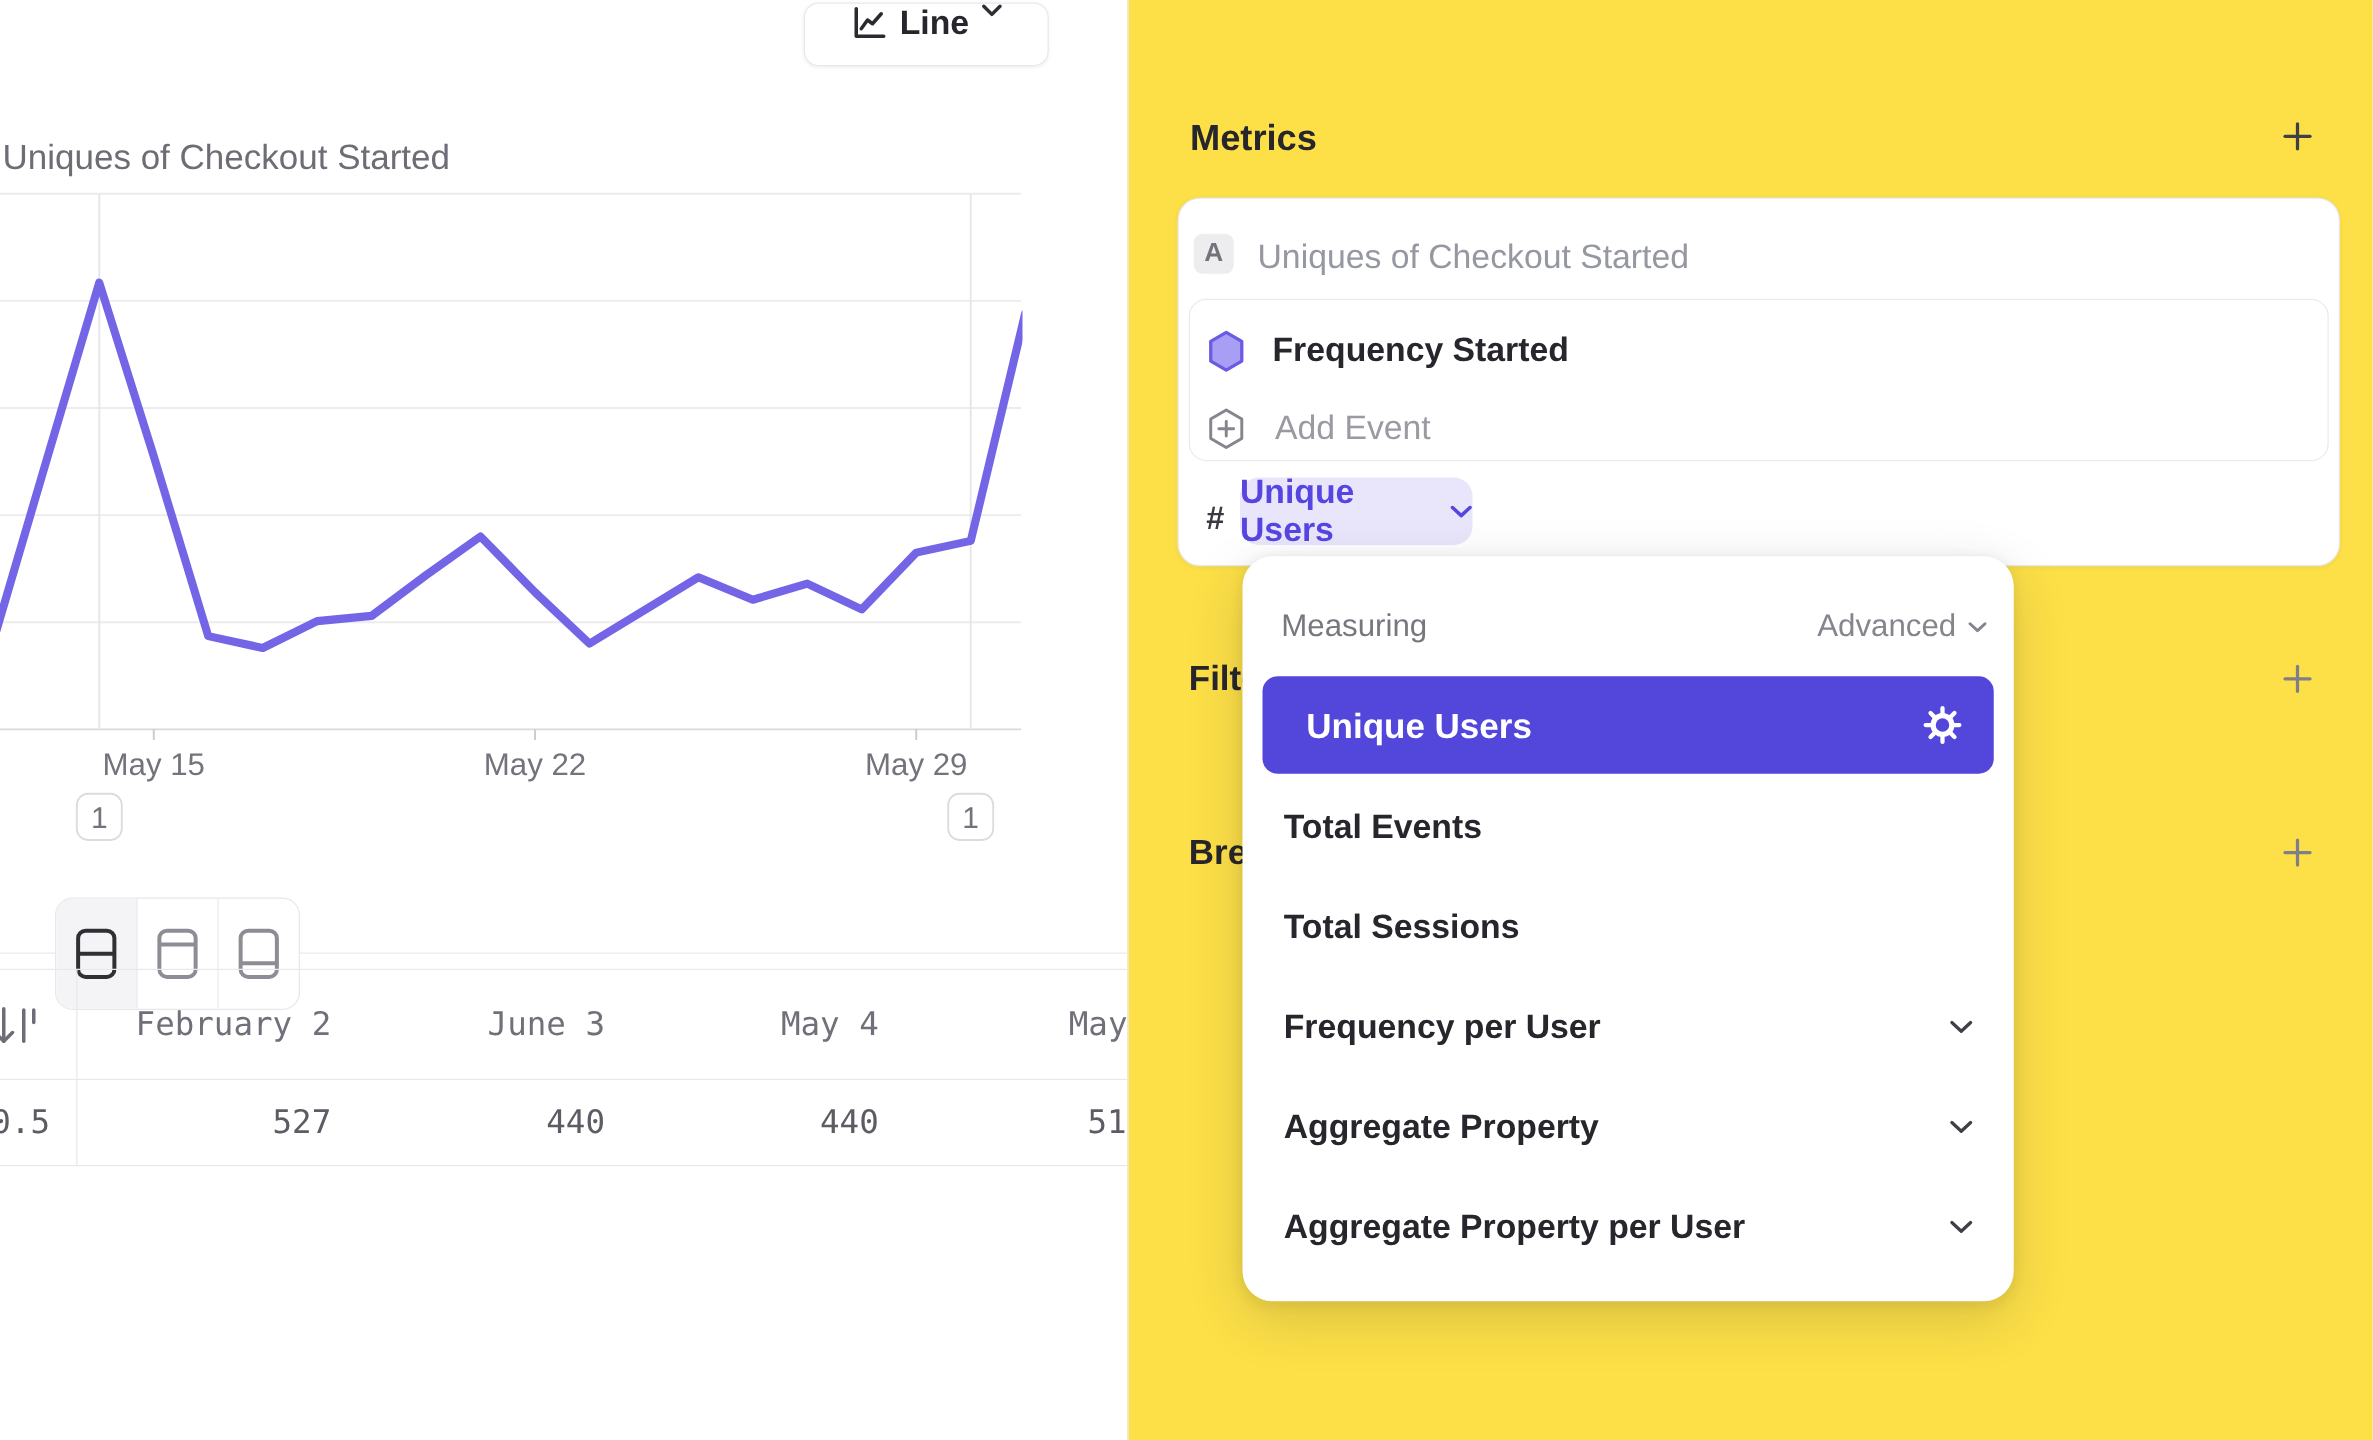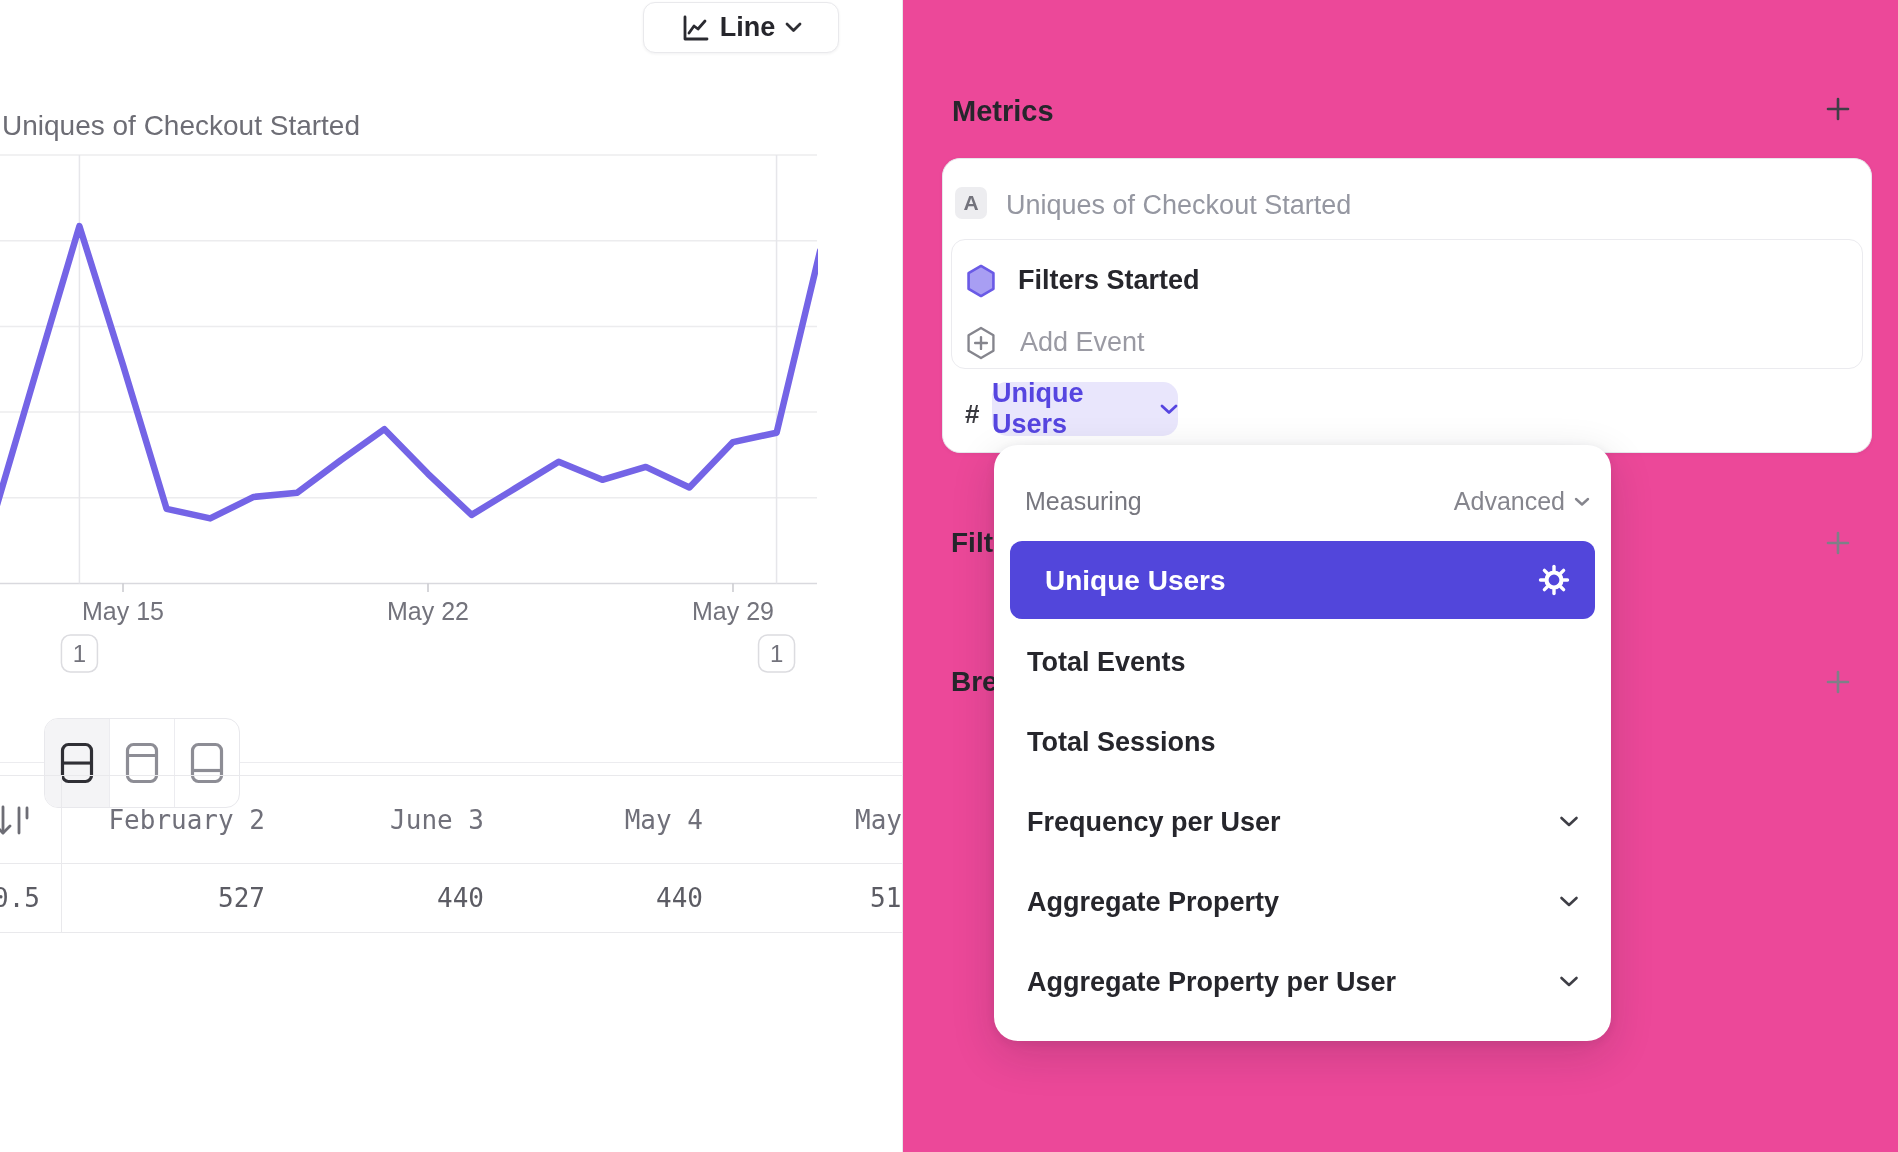--- a/index.html
+++ b/index.html
@@ -1,25 +1,25 @@
 <!DOCTYPE html>
 <html><head>
 <meta charset="utf-8">
 <style>
   html,body{margin:0;padding:0;background:#fff;}
   body{width:1898px;height:1152px;overflow:hidden;position:relative;
        font-family:"Liberation Sans",sans-serif;-webkit-font-smoothing:antialiased;}
   .abs{position:absolute;}
   .left-panel{position:absolute;left:0;top:0;width:902px;height:1152px;overflow:hidden;background:#fff;}
-  .right-panel{position:absolute;left:902px;top:0;width:996px;height:1152px;background:#ec4899;border-left:1.5px solid #e8e8eb;}
+  .right-panel{position:absolute;left:902px;top:0;width:996px;height:1152px;background:#fde047;border-left:1.5px solid #e8e8eb;}
 
   
   .chart-title{left:2px;top:110px;font-size:28px;font-weight:500;color:#6d6d75;}
   .line-btn{left:643px;top:2px;width:196px;height:51px;border:1.5px solid #e9e9ec;border-radius:12px;
-            background:#fff;box-shadow:0 1px 3px rgba(20,20,40,.06);display:flex;align-items:center;
+            background:#fff;box-shadow:0 1px 3px rgba(20,20,40,.06);display:flex;
             justify-content:center;gap:10px;cursor:pointer;box-sizing:border-box;}
   .line-btn-label{font-size:27px;font-weight:700;color:#26262c;}
   .divider-h{left:0;top:762px;width:902px;border-top:1.5px solid #ececef;}
   .segmented{left:44px;top:718px;width:196px;height:90px;background:#fff;border:1.5px solid #e8e8ec;
              border-radius:14px;display:flex;overflow:hidden;box-sizing:border-box;}
   .seg-cell{flex:1;display:flex;align-items:center;justify-content:center;border-right:1.5px solid #ececf0;cursor:pointer;}
   .seg-cell:last-child{border-right:none;}
   .seg-cell.selected{background:#f4f4f6;}
 
   .table-wrap{left:0;top:775px;width:902px;height:158px;overflow:hidden;border-top:1.5px solid #e9e9ec;}
@@ -173,21 +173,21 @@
     <div class="abs a-badge">A</div>
     <div class="abs metric-label">Uniques of Checkout Started</div>
 
     <div class="abs event-card">
       <div class="event-row abs" style="top:8px;">
         <span style="margin-left:13px;">
           <svg width="32" height="34" viewBox="0 0 24 26">
             <polygon points="12,1.5 21.5,7 21.5,19 12,24.5 2.5,19 2.5,7" fill="#a89ef3" stroke="#6a5ae6" stroke-width="2" stroke-linejoin="round"></polygon>
           </svg>
         </span>
-        <span class="event-name">Filters Started</span>
+        <span class="event-name">Frequency Started</span>
       </div>
       <div class="event-row abs" style="top:70px;">
         <span style="margin-left:13px;">
           <svg width="32" height="34" viewBox="0 0 24 26" fill="none">
             <polygon points="12,1.5 21.5,7 21.5,19 12,24.5 2.5,19 2.5,7" fill="none" stroke="#85858d" stroke-width="1.8" stroke-linejoin="round"></polygon>
             <line x1="12" y1="8.5" x2="12" y2="17.5" stroke="#85858d" stroke-width="1.8" stroke-linecap="round"></line>
             <line x1="7.5" y1="13" x2="16.5" y2="13" stroke="#85858d" stroke-width="1.8" stroke-linecap="round"></line>
           </svg>
         </span>
         <span class="add-event-label">Add Event</span>

